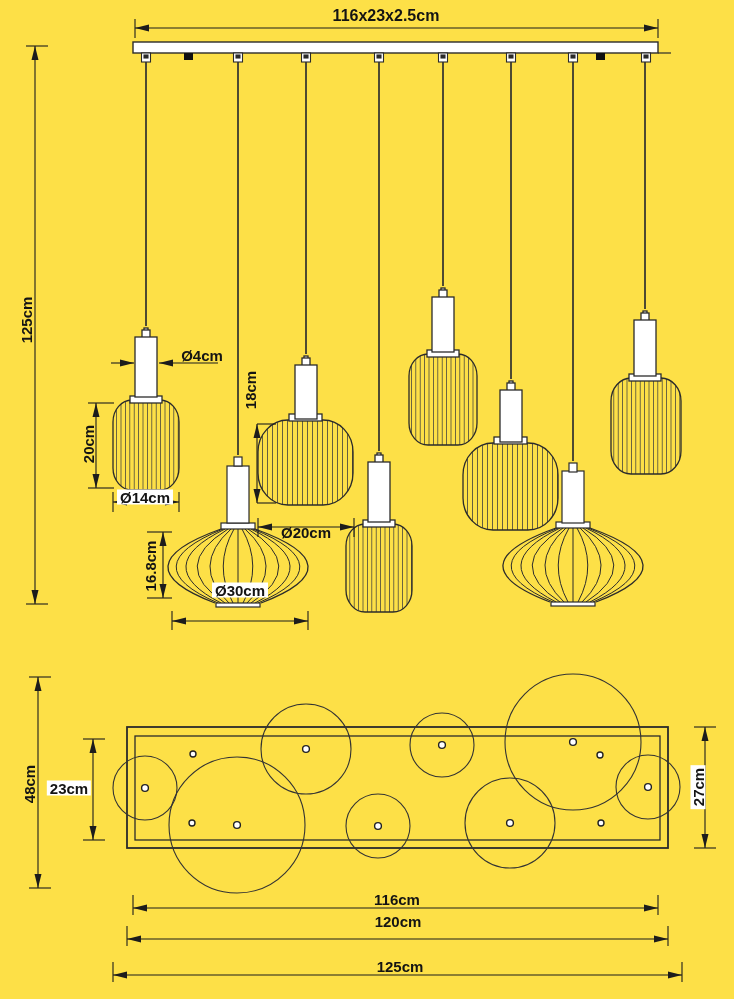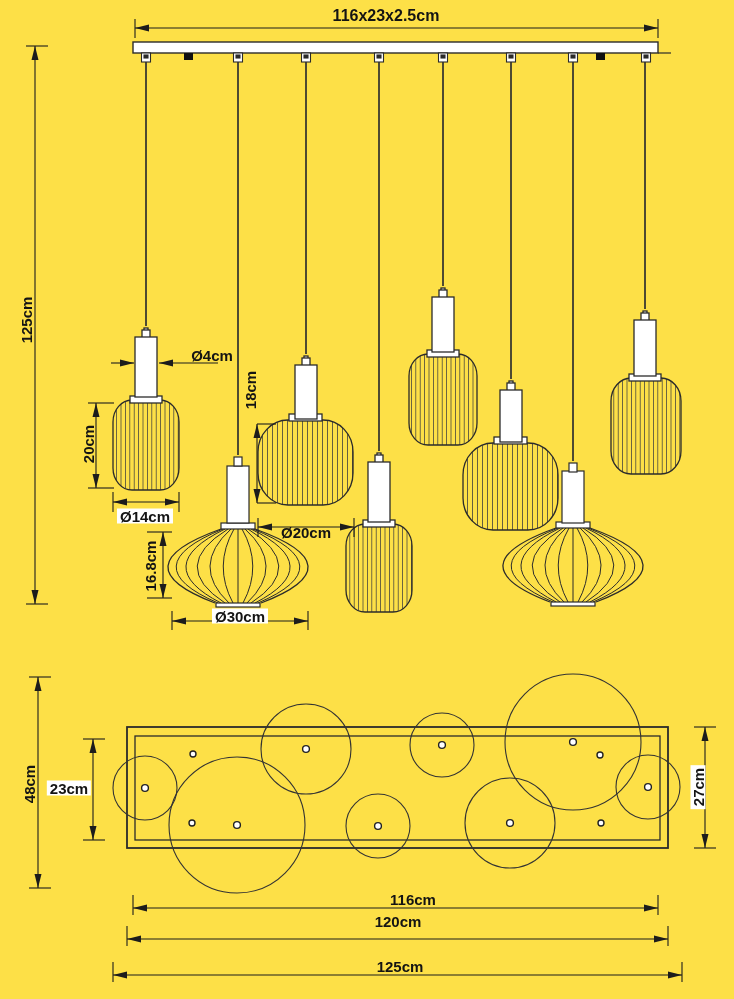--- a/index.html
+++ b/index.html
@@ -280,27 +280,27 @@
 
       <line x1="113" y1="975" x2="682" y2="975" marker-start="url(#arr)" marker-end="url(#arr)"></line>
       <line x1="113" y1="962" x2="113" y2="982"></line>
       <line x1="682" y1="962" x2="682" y2="982"></line>
     </g>
   </g>
 </svg>
 
 <div class="lbl big" style="left:386px;top:16px">116x23x2.5cm</div>
 <div class="lbl rot" style="left:26px;top:320px">125cm</div>
-<div class="lbl" style="left:212px;top:355px">Ø4cm</div>
+<div class="lbl" style="left:202px;top:355px">Ø4cm</div>
 <div class="lbl rot" style="left:88px;top:444px">20cm</div>
-<div class="lbl bg" style="left:145px;top:516px">Ø14cm</div>
+<div class="lbl bg" style="left:145px;top:497px">Ø14cm</div>
 <div class="lbl rot" style="left:250px;top:390px">18cm</div>
 <div class="lbl" style="left:306px;top:532px">Ø20cm</div>
 <div class="lbl rot" style="left:150px;top:566px">16.8cm</div>
-<div class="lbl bg" style="left:240px;top:616px">Ø30cm</div>
+<div class="lbl bg" style="left:240px;top:590px">Ø30cm</div>
 <div class="lbl rot" style="left:29px;top:784px">48cm</div>
 <div class="lbl bg" style="left:69px;top:788px">23cm</div>
 <div class="lbl rot bg" style="left:698px;top:787px">27cm</div>
-<div class="lbl" style="left:413px;top:899px">116cm</div>
+<div class="lbl" style="left:397px;top:899px">116cm</div>
 <div class="lbl" style="left:398px;top:921px">120cm</div>
 <div class="lbl" style="left:400px;top:966px">125cm</div>
 
 </div>
 
 </body></html>

